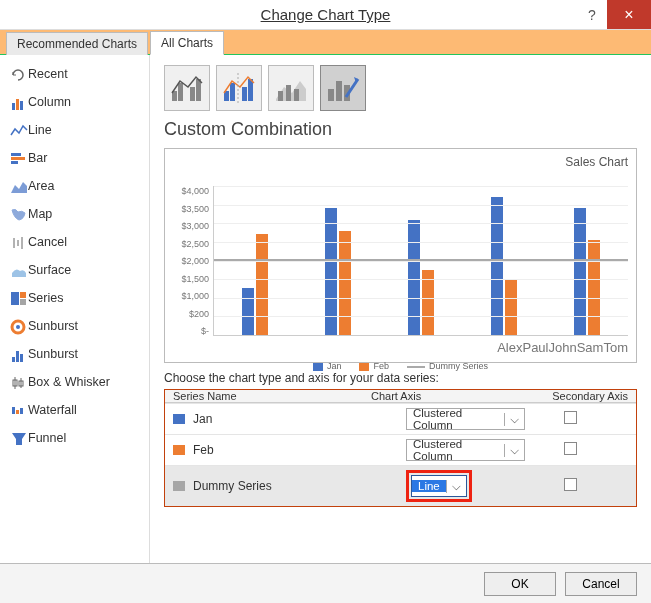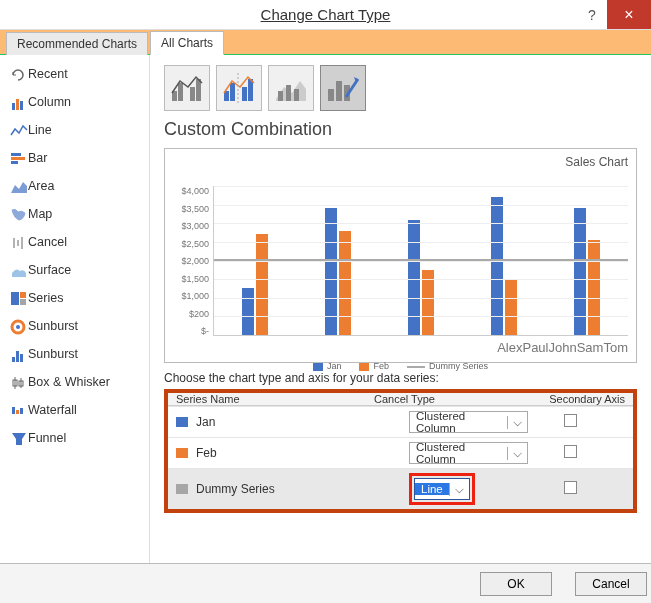--- a/index.html
+++ b/index.html
@@ -31,36 +31,36 @@
 .groups { position: absolute; left: 0; right: 0; bottom: 0; top: 0; display: flex; justify-content: space-around; align-items: flex-end; }
 .grp { display: flex; gap: 2px; align-items: flex-end; height: 100%; }
 .bar { width: 12px; }
 .bar.jan { background: #4472c4; }
 .bar.feb { background: #ed7d31; }
 .x-labels { display: flex; justify-content: flex-end; font-size: 13px; color: #777; margin-left: 40px; margin-top: 4px; }
 .legend { display: flex; justify-content: center; gap: 18px; font-size: 9px; color: #666; margin-top: 6px; }
 .legend .sw { width: 10px; height: 8px; display: inline-block; margin-right: 4px; vertical-align: middle; }
 .legend .ln { width: 18px; height: 0; border-top: 2px solid #aaa; display: inline-block; margin-right: 4px; vertical-align: middle; }
 .instr { font-size: 12px; margin: 8px 0 4px 0; }
-.series-table { border: 4px solid #c2410c; }
+.series-table { border: 1px solid #c2410c; }
 .series-head { display: flex; background: #f4f4f4; border-bottom: 1px solid #ccc; font-size: 11px; }
 .series-row { display: flex; align-items: center; border-top: 1px solid #e5e5e5; padding: 4px 0; min-height: 28px; }
 .series-row.sel { background: #e8e8e8; }
 .col-name { width: 200px; padding-left: 8px; display: flex; align-items: center; gap: 8px; }
 .col-type { width: 160px; display: flex; padding-left: 41px; }
 .col-axis { width: 100px; text-align: center; }
 .sw2 { width: 12px; height: 10px; display: inline-block; }
 .chk { width: 13px; height: 13px; border: 1px solid #888; background: #fff; display: inline-block; }
 .combo-dd { flex: 1; height: 22px; display: flex; align-items: center; border: 1px solid #aaa; background: #fff; font-size: 11.5px; }
 .combo-dd .val { flex: 1; padding: 0 6px; }
 .combo-dd .arrow { width: 20px; border-left: 1px solid #aaa; display: flex; align-items: center; justify-content: center; color: #555; }
 .combo-dd.sel { border: 1px solid #2b579a; }
 .combo-dd.sel .val { background: #2b78e4; color: #fff; }
 .red-box { border: 3px solid #e21; padding: 2px; display: flex; }
-.footer { height: 40px; border-top: 1px solid #bbb; display: flex; justify-content: flex-end; align-items: center; gap: 23px; padding-right: 4px; background: #f4f4f4; }
+.footer { height: 40px; border-top: 1px solid #bbb; display: flex; justify-content: flex-end; align-items: center; gap: 9px; padding-right: 14px; background: #f4f4f4; }
 .btn { width: 72px; height: 24px; border: 1px solid #999; background: #eee; font-size: 12px; cursor: pointer; }
 </style>
 </head>
 <body>
 
 <div class="titlebar">
   <div class="title">Change Chart Type</div>
   <div class="right">
     <div class="help">?</div>
     <div class="close">×</div>
@@ -308,21 +308,21 @@
         <span><span class="sw" style="background:#ed7d31"></span><span>Feb</span></span>
         <span><span class="ln"></span><span>Dummy Series</span></span>
       </div>
     </div>
 
     <div class="instr">Choose the chart type and axis for your data series:</div>
 
     <div class="series-table">
       <div class="series-head">
         <div class="col-name">Series Name</div>
-        <div class="col-type" style="padding-left:6px">Cancel Type</div>
+        <div class="col-type" style="padding-left:6px">Chart Axis</div>
         <div class="col-axis" style="flex:1;text-align:right;padding-right:8px">Secondary Axis</div>
       </div>
       <div id="series-body">
           <div class="series-row">
             <div class="col-name">
               <span class="sw2" style="background:#4472c4"></span>
               <span>Jan</span>
             </div>
             <div class="col-type">
               <div class="combo-dd">

